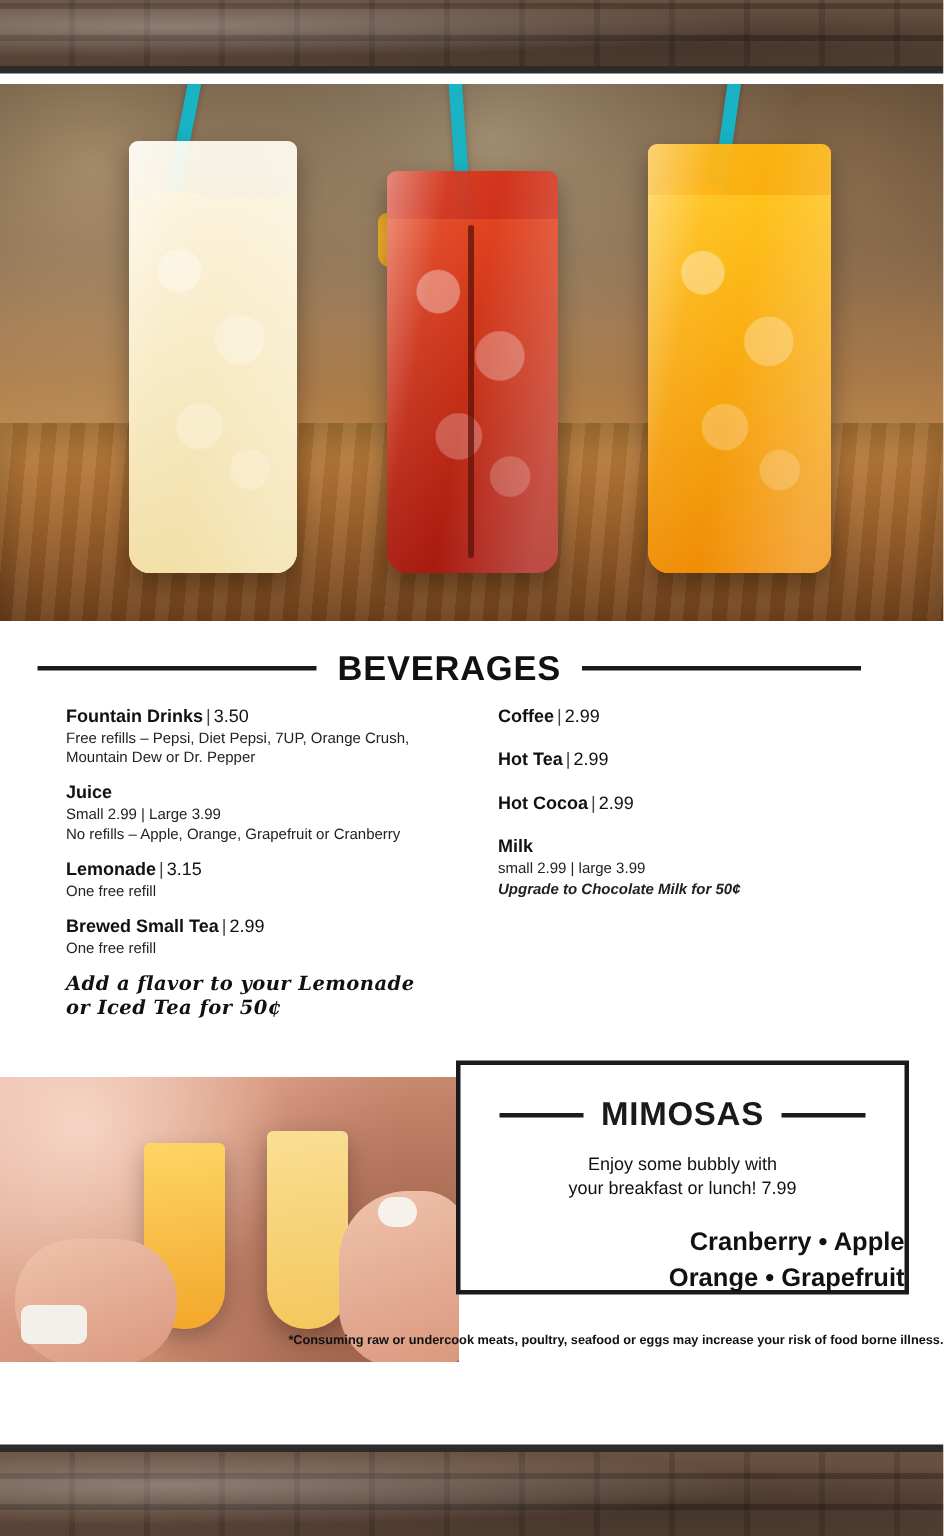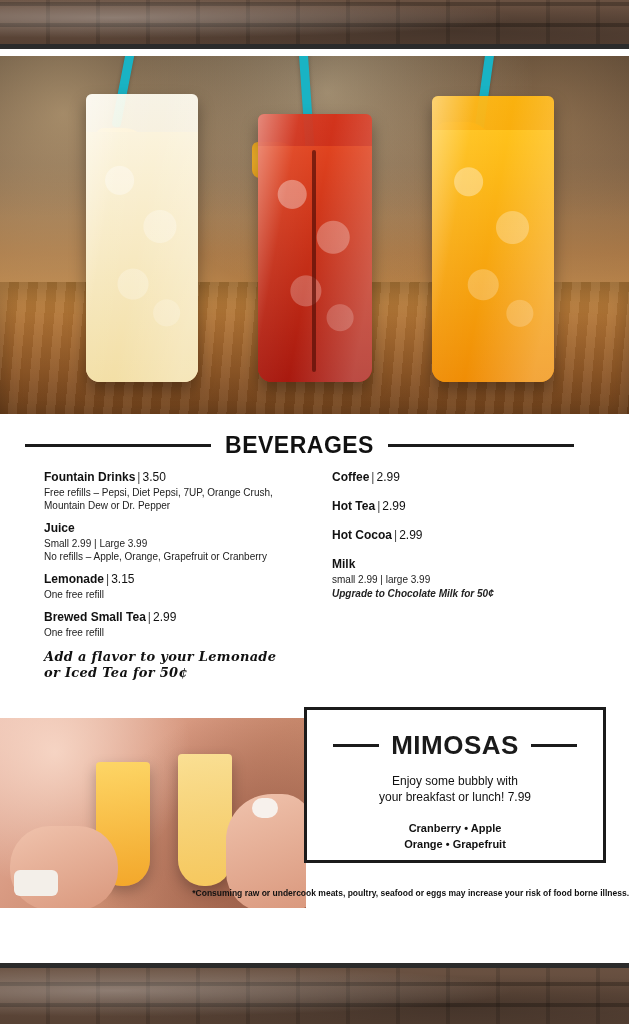--- a/index.html
+++ b/index.html
@@ -281,36 +281,36 @@
     padding-top: 20px;
   }
   .mimosa-head {
     display: flex;
     align-items: center;
     gap: 12px;
     padding: 0 26px;
   }
   .mimosa-head .line { flex: 1; height: 3px; background: #1b1b1b; }
   .mimosa-head .title {
-    font-size: 26px;
+    font-size: 22px;
     font-weight: bold;
     letter-spacing: .5px;
     white-space: nowrap;
   }
   .mimosa-body {
     margin-top: 12px;
     text-align: center;
     font-size: 12px;
     line-height: 1.35;
     color: #111;
   }
   .mimosa-flavors {
     margin-top: 16px;
-    text-align: center;
-    font-size: 11px;
+    text-align: right;
+    font-size: 17px;
     line-height: 1.4;
     font-weight: bold;
     color: #111;
   }
 
   
   .footnote {
     position: absolute;
     top: 888px;
     left: 0;

